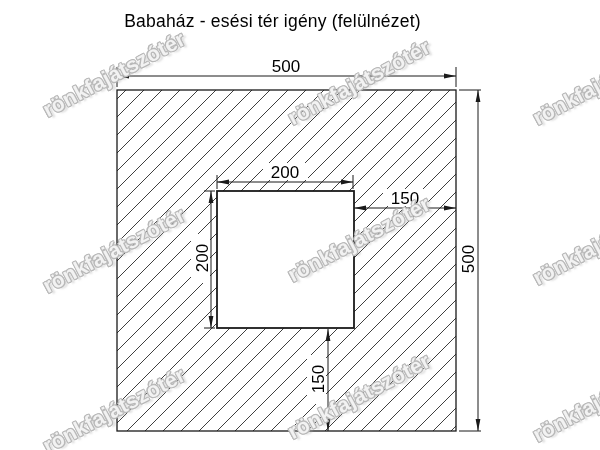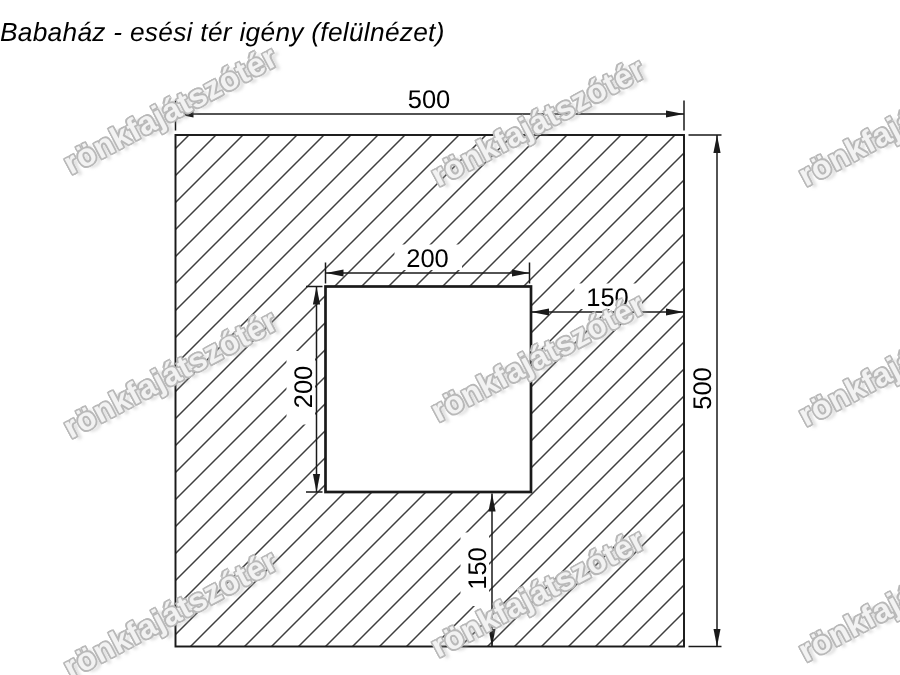--- a/index.html
+++ b/index.html
@@ -2,22 +2,22 @@
 <html><head>
 <meta charset="utf-8">
 <style>
   html,body { margin:0; padding:0; background:#ffffff; }
   .stage {
     position:relative; width:600px; height:450px; overflow:hidden;
     background:#ffffff; font-family:"Liberation Sans", sans-serif;
   }
   .title {
     position:absolute; top:11px; left:0; width:545px;
-    text-align:left; font-size:17.5px; color:#000;
-    letter-spacing:0.2px; white-space:nowrap;font-style:italic;
+    text-align:center; font-size:17.5px; color:#000;
+    letter-spacing:0.2px; white-space:nowrap;
   }
   svg.drawing { position:absolute; left:0; top:0; }
   svg.drawing text {
     font-family:"Liberation Sans", sans-serif;
     font-size:17px; fill:#000;
   }
   .wm-layer { position:absolute; left:0; top:0; width:600px; height:450px; pointer-events:none; }
   .wm {
     position:absolute;
     font-family:"Liberation Sans", sans-serif;

